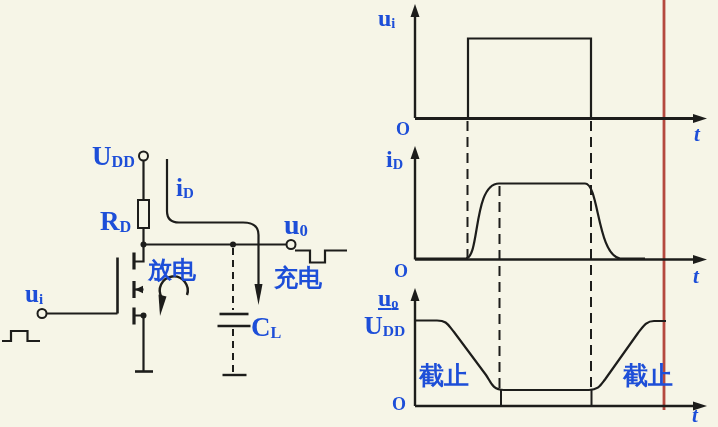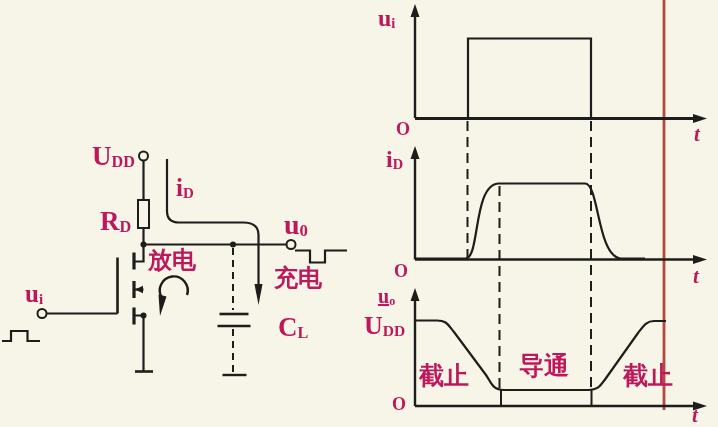--- a/index.html
+++ b/index.html
@@ -12,21 +12,21 @@
     color:#1d1d1b;
   }
   #figure-svg{position:absolute;left:0;top:0;}
   .stroke{stroke:#1d1d1b;fill:none;}
   .fill{fill:#1d1d1b;stroke:none;}
   .lbl{
     position:absolute;
     font-weight:bold;
     line-height:1;
     white-space:nowrap;
-    color:#be185d;
+    color:#1d4ed8;
     text-align:right;
   }
   .math{font-family:"Liberation Serif","DejaVu Serif",serif;}
   .sub{font-size:0.60em;position:relative;top:0.14em;letter-spacing:0;}
   .cjk{font-family:"Liberation Sans","DejaVu Sans",sans-serif;font-weight:bold;}
   .t-lab{font-style:italic;font-weight:bold;font-size:21px;}
   .o-lab{font-weight:bold;font-size:18px;}
 </style>
 </head>
 <body>
@@ -106,33 +106,32 @@
         <path d="M415,320.5 H437 C447,320.5 448,325 454,332 L486,375 C491,382 492,390 504,390 H589 C598,390 600,386 605,379.5 L638,333 C643,327 646,321 654,321 H666" class="stroke" stroke-width="2.2"></path>
       </g>
     </g>
   </svg>
 
   <div class="lbl math" style="left:92px;top:143px;font-size:27px;"><span>U</span><span class="sub">DD</span></div>
   <div class="lbl math" style="left:100px;top:208px;font-size:27px;"><span>R</span><span class="sub">D</span></div>
   <div class="lbl math" style="left:176px;top:175px;font-size:25px;"><span>i</span><span class="sub">D</span></div>
   <div class="lbl math" style="left:284px;top:211px;font-size:28px;"><span>u</span><span class="sub">0</span></div>
   <div class="lbl math" style="left:25px;top:281px;font-size:25px;"><span>u</span><span class="sub">i</span></div>
-  <div class="lbl math" style="left:251px;top:314px;font-size:27px;margin-left:27px;"><span>C</span><span class="sub">L</span></div>
-  <div class="lbl cjk" style="left:148px;top:248px;font-size:24px;">放电</div>
+  <div class="lbl math" style="left:251px;top:314px;font-size:27px;"><span>C</span><span class="sub">L</span></div>
+  <div class="lbl cjk" style="left:148px;top:258px;font-size:24px;">放电</div>
   <div class="lbl cjk" style="left:274px;top:266px;font-size:24px;">充电</div>
 
   <div class="lbl math" style="left:378px;top:6px;font-size:24px;"><span>u</span><span class="sub">i</span></div>
   <div class="lbl o-lab math" style="left:396px;top:120px;">O</div>
   <div class="lbl t-lab math" style="left:694px;top:124px;">t</div>
 
   <div class="lbl math" style="left:386px;top:147px;font-size:24px;"><span>i</span><span class="sub">D</span></div>
   <div class="lbl o-lab math" style="left:394px;top:262px;">O</div>
   <div class="lbl t-lab math" style="left:693px;top:266px;">t</div>
 
-  <div class="lbl math" style="left:378px;top:286px;font-size:20px;text-decoration:underline;"><span>u</span><span class="sub">o</span></div>
+  <div class="lbl math" style="left:378px;top:286px;font-size:24px;text-decoration:underline;"><span>u</span><span class="sub">o</span></div>
   <div class="lbl math" style="left:364px;top:313px;font-size:26px;"><span>U</span><span class="sub">DD</span></div>
   <div class="lbl cjk" style="left:419px;top:363px;font-size:25px;">截止</div>
-  <div class="lbl cjk" style="left:519px;top:353px;font-size:25px;">导通</div>
   <div class="lbl cjk" style="left:623px;top:363px;font-size:25px;">截止</div>
   <div class="lbl o-lab math" style="left:392px;top:395px;">O</div>
   <div class="lbl t-lab math" style="left:692px;top:405px;">t</div>
 
 </div>
 
 </body></html>

